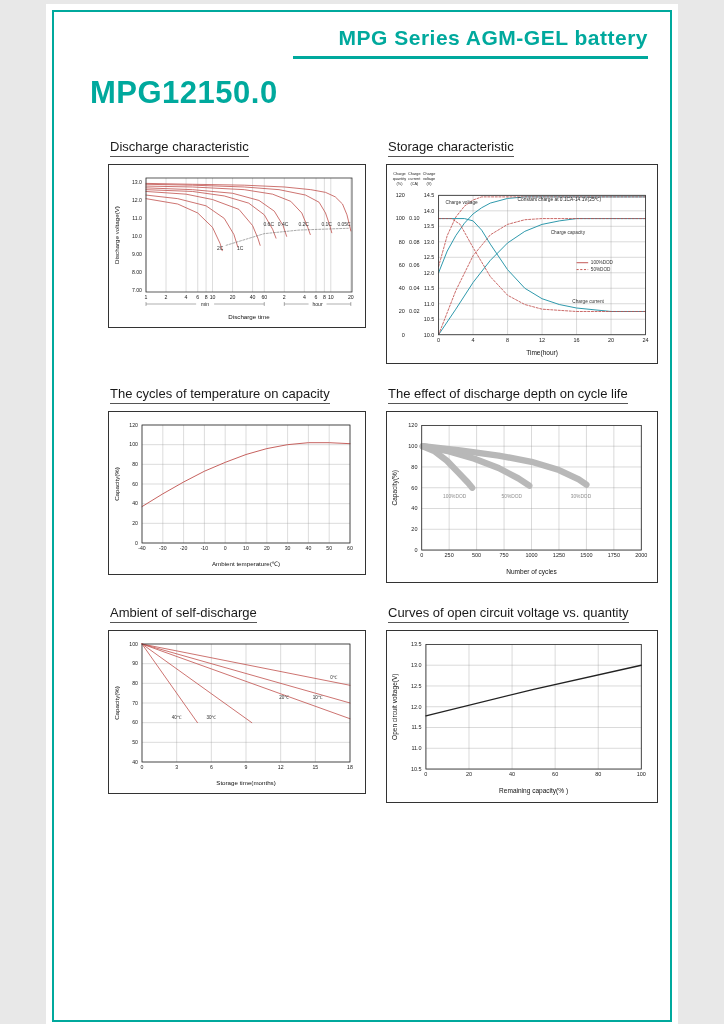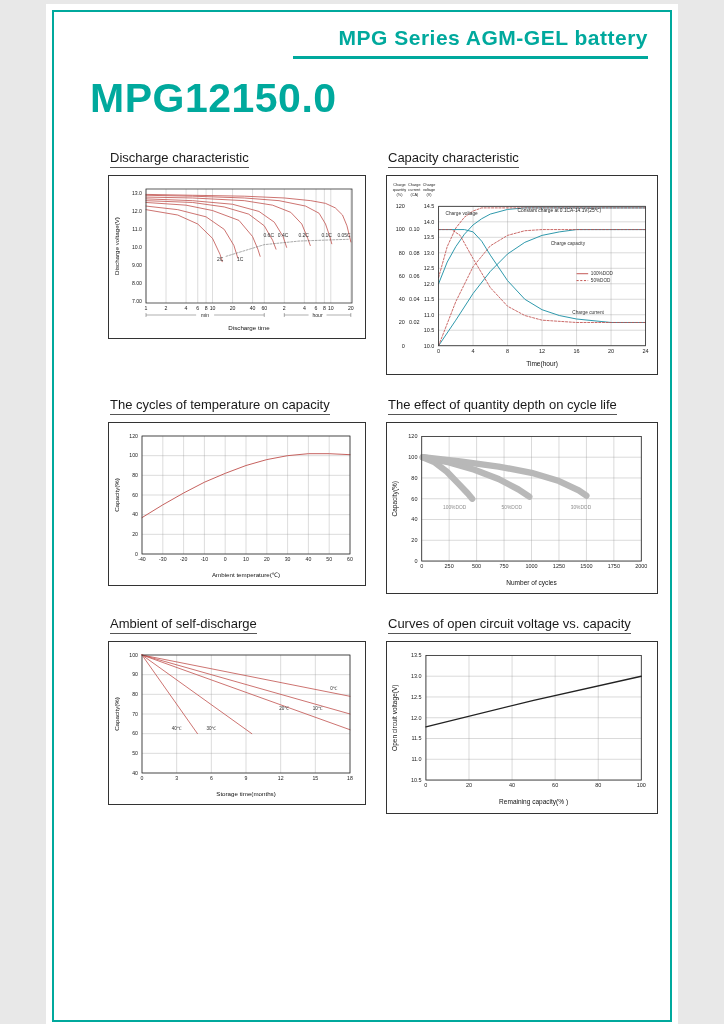--- a/index.html
+++ b/index.html
@@ -1,21 +1,21 @@
 <!DOCTYPE html>
 <html style="--accent: #00a99d;"><head>
 <meta charset="utf-8">
 <style>
   :root{ --accent:#00a99d; }
   html,body{margin:0;padding:0;background:#e8e8e8;font-family:"Liberation Sans",sans-serif;}
   .page{width:632px;height:1024px;background:#fff;position:relative;margin:4px auto;overflow:hidden;}
   .frame{position:absolute;top:6px;left:6px;right:6px;bottom:6px;border:2px solid var(--accent);padding:14px 22px;box-sizing:border-box;}
   .brand-wrap{margin-left:38%;border-bottom:3px solid var(--accent);padding-bottom:6px;text-align:right;}
   .brand{color:var(--accent);font-size:21px;font-weight:bold;letter-spacing:.5px;}
-  .model{color:var(--accent);font-size:41px;font-weight:bold;margin:16px 0 0 14px;letter-spacing:.5px;}
+  .model{color:var(--accent);font-size:31px;font-weight:bold;margin:16px 0 0 14px;letter-spacing:.5px;}
   .charts{margin:26px 4px 0 32px;display:grid;grid-template-columns:258px 272px;column-gap:56px;row-gap:56px;align-items:start;gap:20px;}
   .panel-title{display:inline-block;font-size:13px;color:#1a1a1a;border-bottom:1px solid #555;padding-bottom:2px;margin:0 0 7px 2px;}
   .panel-box{border:1px solid #333;padding:5px 3px;background:#fff;}
   .chart{display:block;width:100%;height:auto;}
 </style>
 </head>
 <body>
 
 <div class="page">
   <div class="frame">
@@ -98,21 +98,21 @@
               <text x="156.73207637497737" y="55.93385826771653" text-anchor="middle" font-size="5" fill="#333">0.6C</text>
               <text x="171.0733257762694" y="55.93385826771653" text-anchor="middle" font-size="5" fill="#333">0.4C</text>
               <text x="191.71849281263152" y="55.93385826771653" text-anchor="middle" font-size="5" fill="#333">0.2C</text>
               <text x="214.6628821756834" y="55.93385826771653" text-anchor="middle" font-size="5" fill="#333">0.1C</text>
               <text x="232.07196854702633" y="55.93385826771653" text-anchor="middle" font-size="5" fill="#333">0.05C</text>
             </svg>
         </div>
       </section>
 
       <section class="panel">
-        <div class="panel-title">Capacity characteristic</div>
+        <div class="panel-title">Storage characteristic</div>
         <div class="panel-box">
           <svg class="chart" viewBox="0 0 250 178">
               <line x1="46" x2="46" y1="24" y2="156" stroke="#9a9a9a" stroke-width="0.35"></line>
               <line x1="78.66666666666666" x2="78.66666666666666" y1="24" y2="156" stroke="#9a9a9a" stroke-width="0.35"></line>
               <line x1="111.33333333333333" x2="111.33333333333333" y1="24" y2="156" stroke="#9a9a9a" stroke-width="0.35"></line>
               <line x1="144" x2="144" y1="24" y2="156" stroke="#9a9a9a" stroke-width="0.35"></line>
               <line x1="176.66666666666666" x2="176.66666666666666" y1="24" y2="156" stroke="#9a9a9a" stroke-width="0.35"></line>
               <line x1="209.33333333333334" x2="209.33333333333334" y1="24" y2="156" stroke="#9a9a9a" stroke-width="0.35"></line>
               <line x1="242" x2="242" y1="24" y2="156" stroke="#9a9a9a" stroke-width="0.35"></line>
               <line x1="46" x2="242" y1="156" y2="156" stroke="#9a9a9a" stroke-width="0.35"></line>
@@ -225,21 +225,21 @@
               <text x="26" y="68.8" text-anchor="end" font-size="5.2" fill="#222">60</text>
               <text x="26" y="49.13333333333334" text-anchor="end" font-size="5.2" fill="#222">80</text>
               <text x="26" y="29.466666666666658" text-anchor="end" font-size="5.2" fill="#222">100</text>
               <text x="26" y="9.8" text-anchor="end" font-size="5.2" fill="#222">120</text>
               <text x="7" y="67" text-anchor="middle" font-size="6.2" fill="#111" transform="rotate(-90 7 67)">Capacity(%)</text>
             </svg>
         </div>
       </section>
 
       <section class="panel">
-        <div class="panel-title">The effect of quantity depth on cycle life</div>
+        <div class="panel-title">The effect of discharge depth on cycle life</div>
         <div class="panel-box">
           <svg class="chart" viewBox="0 0 250 152">
               <line x1="30" x2="30" y1="8" y2="126" stroke="#9a9a9a" stroke-width="0.35"></line>
               <line x1="56" x2="56" y1="8" y2="126" stroke="#9a9a9a" stroke-width="0.35"></line>
               <line x1="82" x2="82" y1="8" y2="126" stroke="#9a9a9a" stroke-width="0.35"></line>
               <line x1="108" x2="108" y1="8" y2="126" stroke="#9a9a9a" stroke-width="0.35"></line>
               <line x1="134" x2="134" y1="8" y2="126" stroke="#9a9a9a" stroke-width="0.35"></line>
               <line x1="160" x2="160" y1="8" y2="126" stroke="#9a9a9a" stroke-width="0.35"></line>
               <line x1="186" x2="186" y1="8" y2="126" stroke="#9a9a9a" stroke-width="0.35"></line>
               <line x1="212" x2="212" y1="8" y2="126" stroke="#9a9a9a" stroke-width="0.35"></line>
@@ -323,21 +323,21 @@
               <text x="221.82222222222222" y="43.400000000000006" text-anchor="middle" font-size="4.6" fill="#333">0℃</text>
               <text x="205.64444444444445" y="63.06666666666667" text-anchor="middle" font-size="4.6" fill="#333">10℃</text>
               <text x="172.13333333333333" y="63.06666666666667" text-anchor="middle" font-size="4.6" fill="#333">20℃</text>
               <text x="99.33333333333333" y="82.73333333333333" text-anchor="middle" font-size="4.6" fill="#333">30℃</text>
               <text x="64.66666666666666" y="82.73333333333333" text-anchor="middle" font-size="4.6" fill="#333">40℃</text>
             </svg>
         </div>
       </section>
 
       <section class="panel">
-        <div class="panel-title">Curves of open circuit voltage vs. capacity</div>
+        <div class="panel-title">Curves of open circuit voltage vs. quantity</div>
         <div class="panel-box">
           <svg class="chart" viewBox="0 0 250 152">
               <line x1="34" x2="34" y1="8" y2="126" stroke="#9a9a9a" stroke-width="0.35"></line>
               <line x1="74.80000000000001" x2="74.80000000000001" y1="8" y2="126" stroke="#9a9a9a" stroke-width="0.35"></line>
               <line x1="115.60000000000001" x2="115.60000000000001" y1="8" y2="126" stroke="#9a9a9a" stroke-width="0.35"></line>
               <line x1="156.39999999999998" x2="156.39999999999998" y1="8" y2="126" stroke="#9a9a9a" stroke-width="0.35"></line>
               <line x1="197.20000000000002" x2="197.20000000000002" y1="8" y2="126" stroke="#9a9a9a" stroke-width="0.35"></line>
               <line x1="238" x2="238" y1="8" y2="126" stroke="#9a9a9a" stroke-width="0.35"></line>
               <line x1="34" x2="238" y1="126" y2="126" stroke="#9a9a9a" stroke-width="0.35"></line>
               <line x1="34" x2="238" y1="106.33333333333334" y2="106.33333333333334" stroke="#9a9a9a" stroke-width="0.35"></line>

